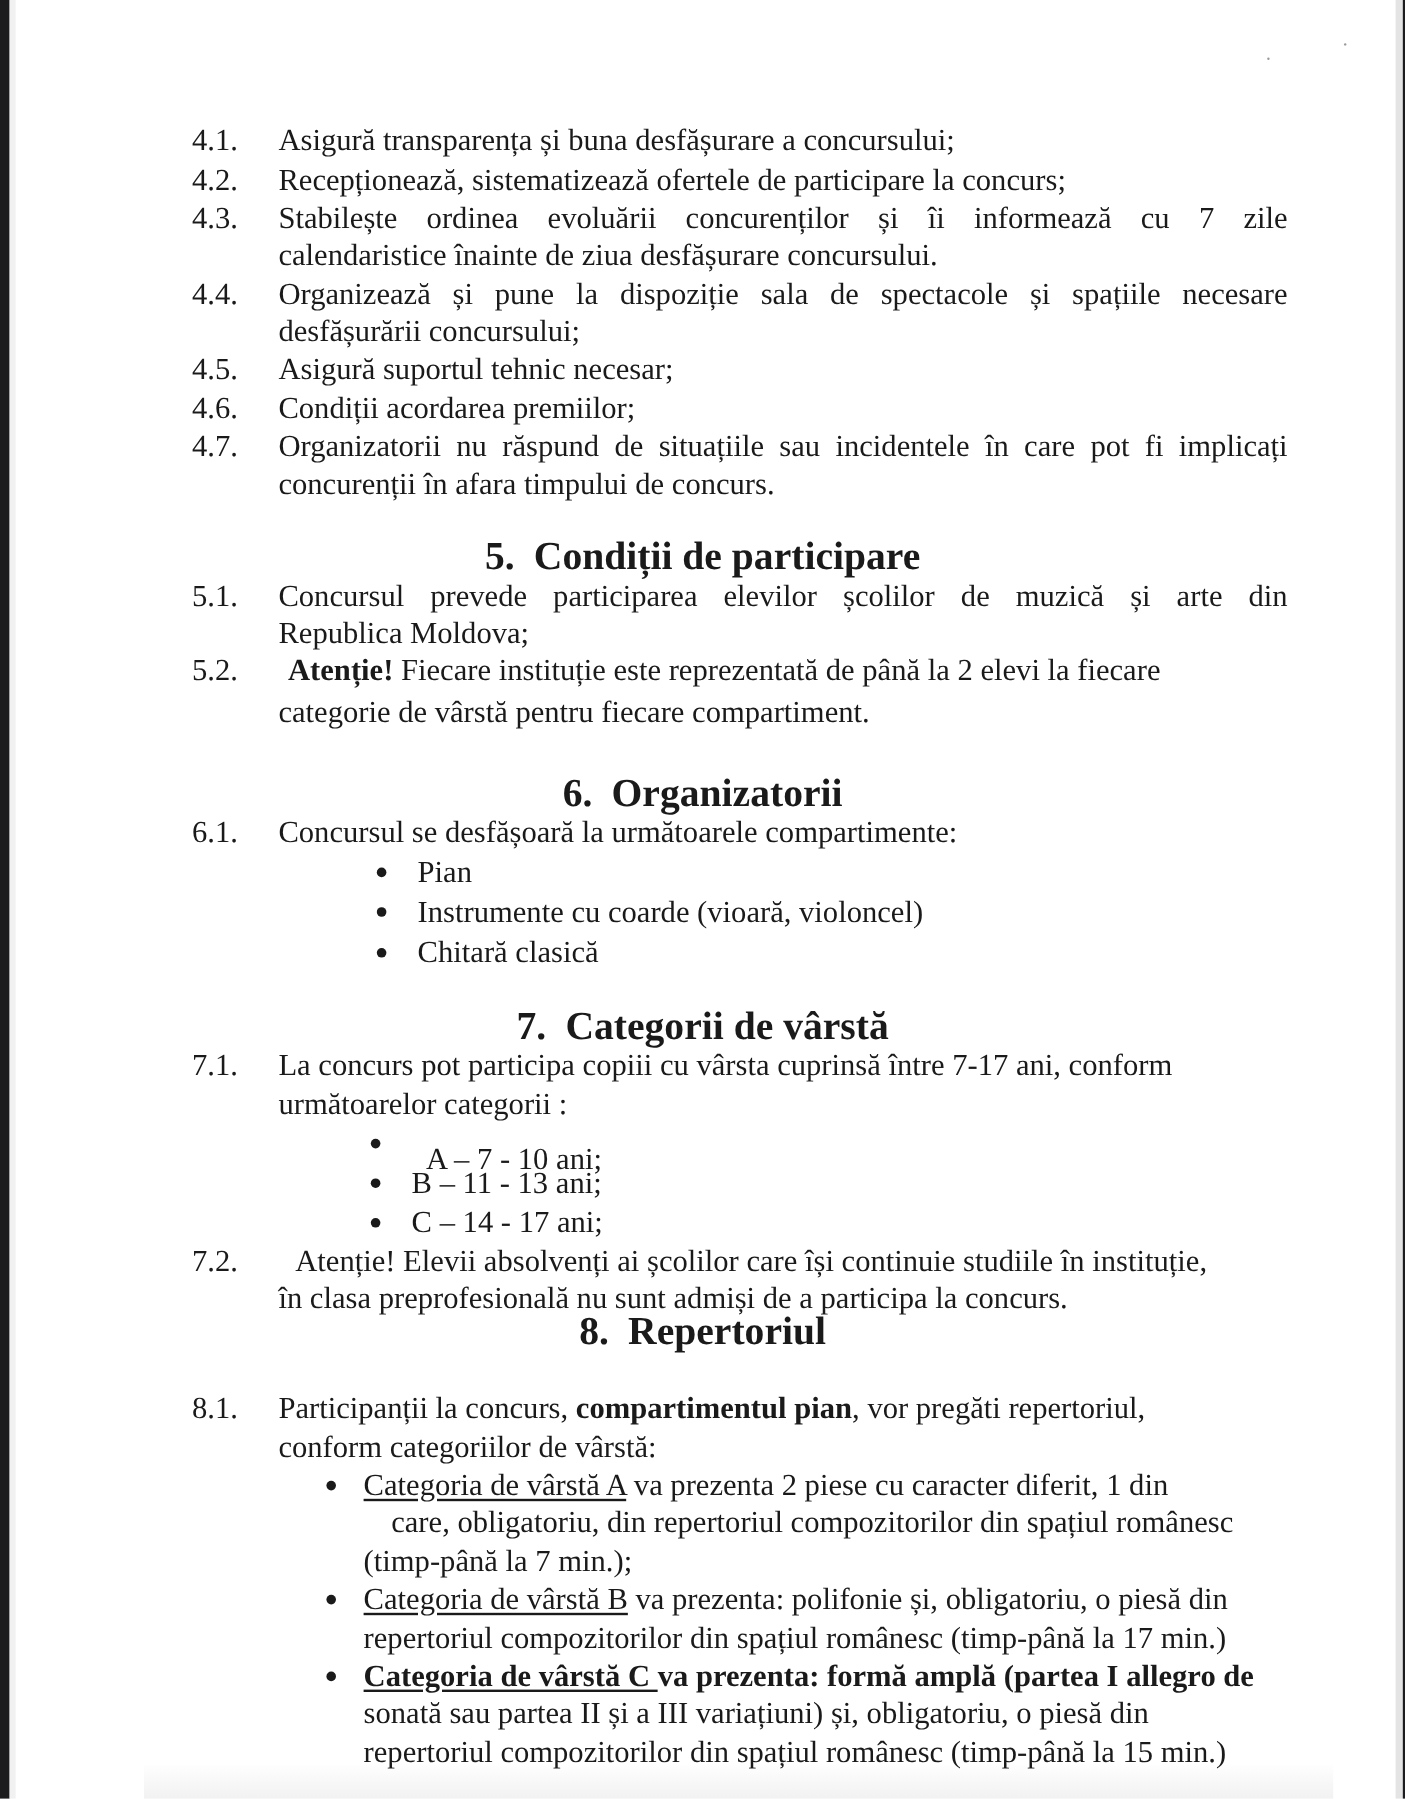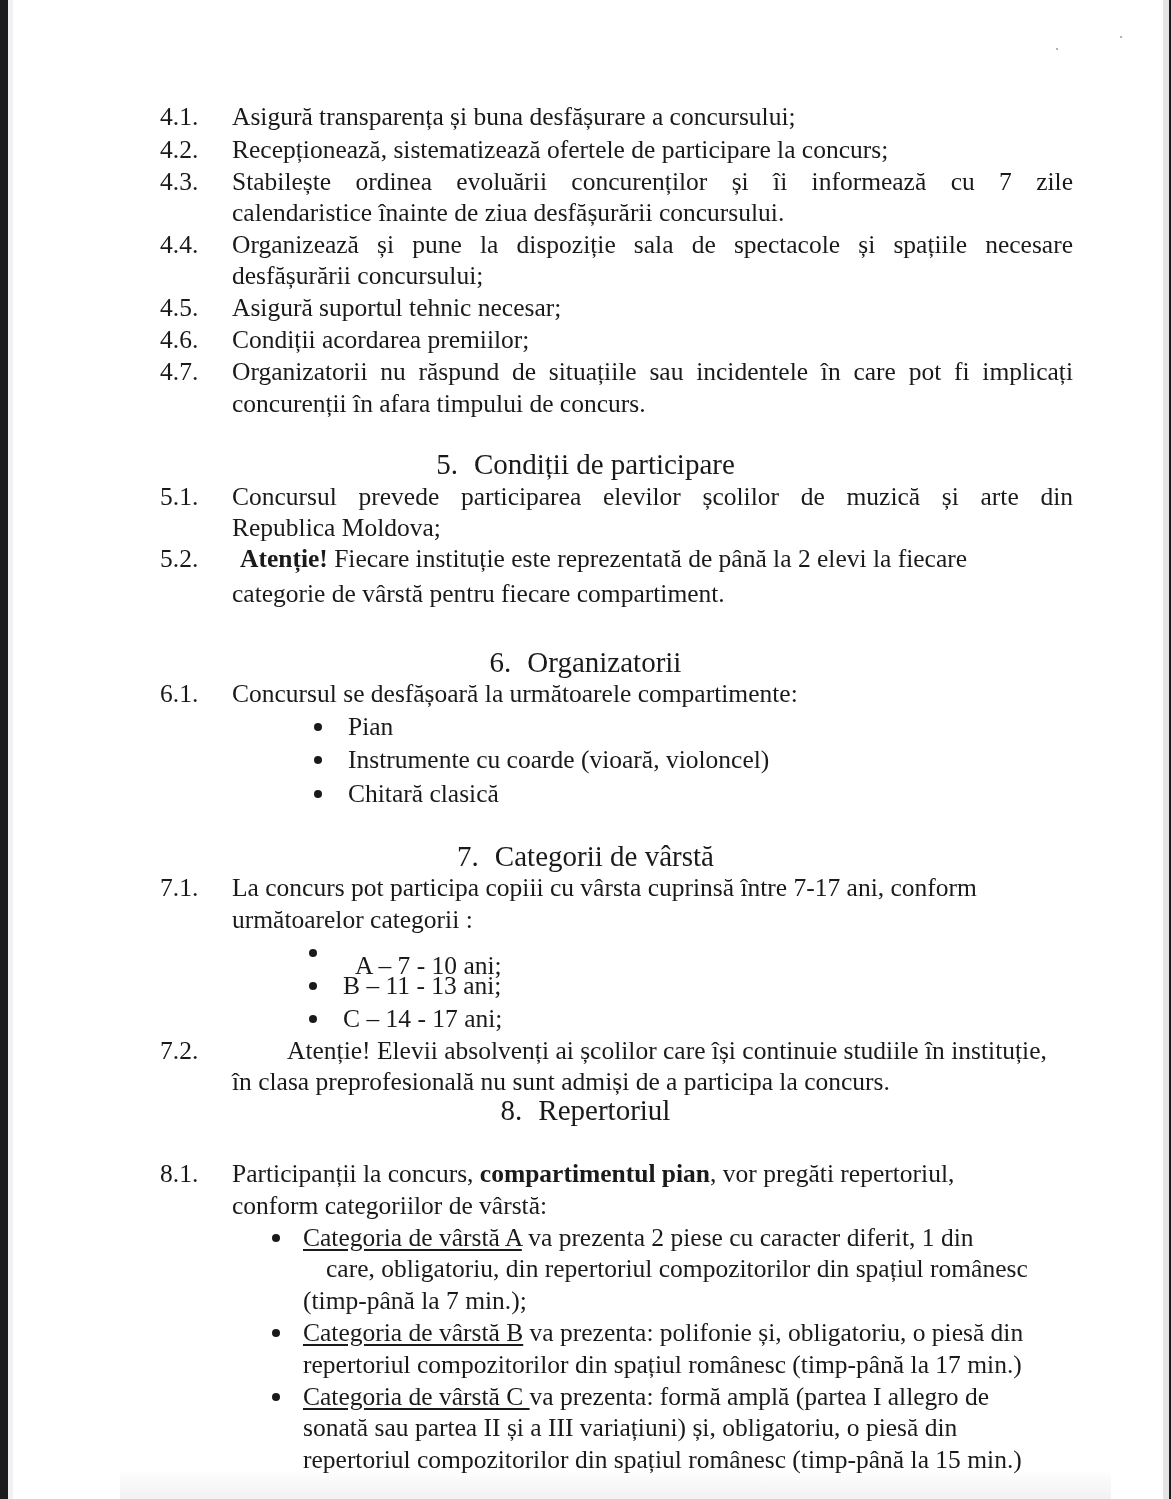--- a/index.html
+++ b/index.html
@@ -15,21 +15,21 @@
   .edge-right-dark { position: absolute; right: 0; top: 0; width: 2px; height: 1499px; background: #1c1c1e; }
   .bottom-shadow { position: absolute; left: 120px; right: 60px; bottom: 0; height: 30px;
     background: linear-gradient(to bottom, rgba(255,255,255,0), rgba(238,238,238,0.8)); }
   .speck { position: absolute; width: 2px; height: 2px; background: #9a9a9a; border-radius: 1px; }
 
   .page { position: absolute; left: 0; top: 0; width: 1171px; }
   .line { position: absolute; font-size: 25.5px; line-height: 31px; white-space: nowrap; }
   .num { position: absolute; left: 160px; font-size: 25.5px; line-height: 31px; }
   .txt { position: absolute; left: 232px; width: 841px; font-size: 25.5px; line-height: 31px; }
   .justify { text-align: justify; text-align-last: justify; }
-  .heading { position: absolute; left: 0; width: 1171px; text-align: center; font-weight: normal; font-size: 29px; line-height: 31px; }
+  .heading { position: absolute; left: 0; width: 1171px; text-align: center; font-weight: bold; font-size: 33px; line-height: 31px; }
   .heading .hn { margin-right: 16px; }
   .bul { position: absolute; font-size: 25.5px; line-height: 31px; }
   .dot { display: inline-block; width: 8px; height: 8px; border-radius: 50%; background: #1a1a1a; position: absolute; top: 12px; }
   u { text-decoration: underline; text-underline-offset: 3px; text-align: center; }
   b { font-weight: bold; }
 </style>
 </head>
 <body>
 
 <div class="edge-left-dark"></div>
@@ -43,21 +43,21 @@
 <div class="page">
 
   <div class="num" style="top:101px">4.1.</div>
   <div class="txt" style="top:101px">Asigură transparența și buna desfășurare a concursului;</div>
 
   <div class="num" style="top:134px">4.2.</div>
   <div class="txt" style="top:134px">Recepționează, sistematizează ofertele de participare la concurs;</div>
 
   <div class="num" style="top:166px">4.3.</div>
   <div class="txt justify" style="top:166px">Stabilește ordinea evoluării concurenților și îi informează cu 7 zile</div>
-  <div class="txt" style="top:197px">calendaristice înainte de ziua desfășurării concursului.</div>
+  <div class="txt" style="top:197px">calendaristice înainte de ziua desfășurare concursului.</div>
 
   <div class="num" style="top:229px">4.4.</div>
   <div class="txt justify" style="top:229px">Organizează și pune la dispoziție sala de spectacole și spațiile necesare</div>
   <div class="txt" style="top:260px">desfășurării concursului;</div>
 
   <div class="num" style="top:292px">4.5.</div>
   <div class="txt" style="top:292px">Asigură suportul tehnic necesar;</div>
 
   <div class="num" style="top:324px">4.6.</div>
   <div class="txt" style="top:324px">Condiții acordarea premiilor;</div>
@@ -115,21 +115,21 @@
   <div class="bul" style="top:970px; left:309px;">
     <span class="dot"></span>
     <span style="position:absolute; left:34px; white-space:nowrap;">B – 11 - 13 ani;</span>
   </div>
   <div class="bul" style="top:1003px; left:309px;">
     <span class="dot"></span>
     <span style="position:absolute; left:34px; white-space:nowrap;">C – 14 - 17 ani;</span>
   </div>
 
   <div class="num" style="top:1035px">7.2.</div>
-  <div class="txt" style="top:1035px; left:246px; width:827px;margin-left:41px;">Atenție!  Elevii absolvenți ai școlilor care își continuie studiile în instituție,</div>
+  <div class="txt" style="top:1035px; left:246px; width:827px;">Atenție!  Elevii absolvenți ai școlilor care își continuie studiile în instituție,</div>
   <div class="txt" style="top:1066px">în clasa preprofesională nu sunt admiși  de a participa la concurs.</div>
 
   <div class="heading" style="top:1095px">
     <span class="hn">8.</span><span>Repertoriul</span>
   </div>
 
   <div class="num" style="top:1158px">8.1.</div>
   <div class="txt" style="top:1158px; white-space:nowrap;">
     <span>Participanții la concurs, </span><b>compartimentul pian</b><span>, vor pregăti repertoriul,</span>
   </div>
@@ -148,19 +148,19 @@
     <span class="dot"></span>
   </div>
   <div class="line" style="top:1317px; left:303px;">
     <u>Categoria de vârstă B</u><span> va prezenta: polifonie și, obligatoriu, o piesă din</span>
   </div>
   <div class="line" style="top:1349px; left:303px;">repertoriul compozitorilor din spațiul românesc (timp-până la 17 min.)</div>
 
   <div class="bul" style="top:1381px; left:272px;">
     <span class="dot"></span>
   </div>
-  <div class="line" style="top:1381px; left:303px;">
+  <div class="line" style="top:1381px; left:303px;font-weight:bold;">
     <u>Categoria de vârstă C </u><span>va prezenta: formă amplă (partea I allegro de</span>
   </div>
   <div class="line" style="top:1412px; left:303px;">sonată sau partea II și a III variațiuni) și, obligatoriu, o piesă din</div>
   <div class="line" style="top:1444px; left:303px;">repertoriul compozitorilor din spațiul românesc (timp-până la 15 min.)</div>
 
 </div>
 
 </body></html>

